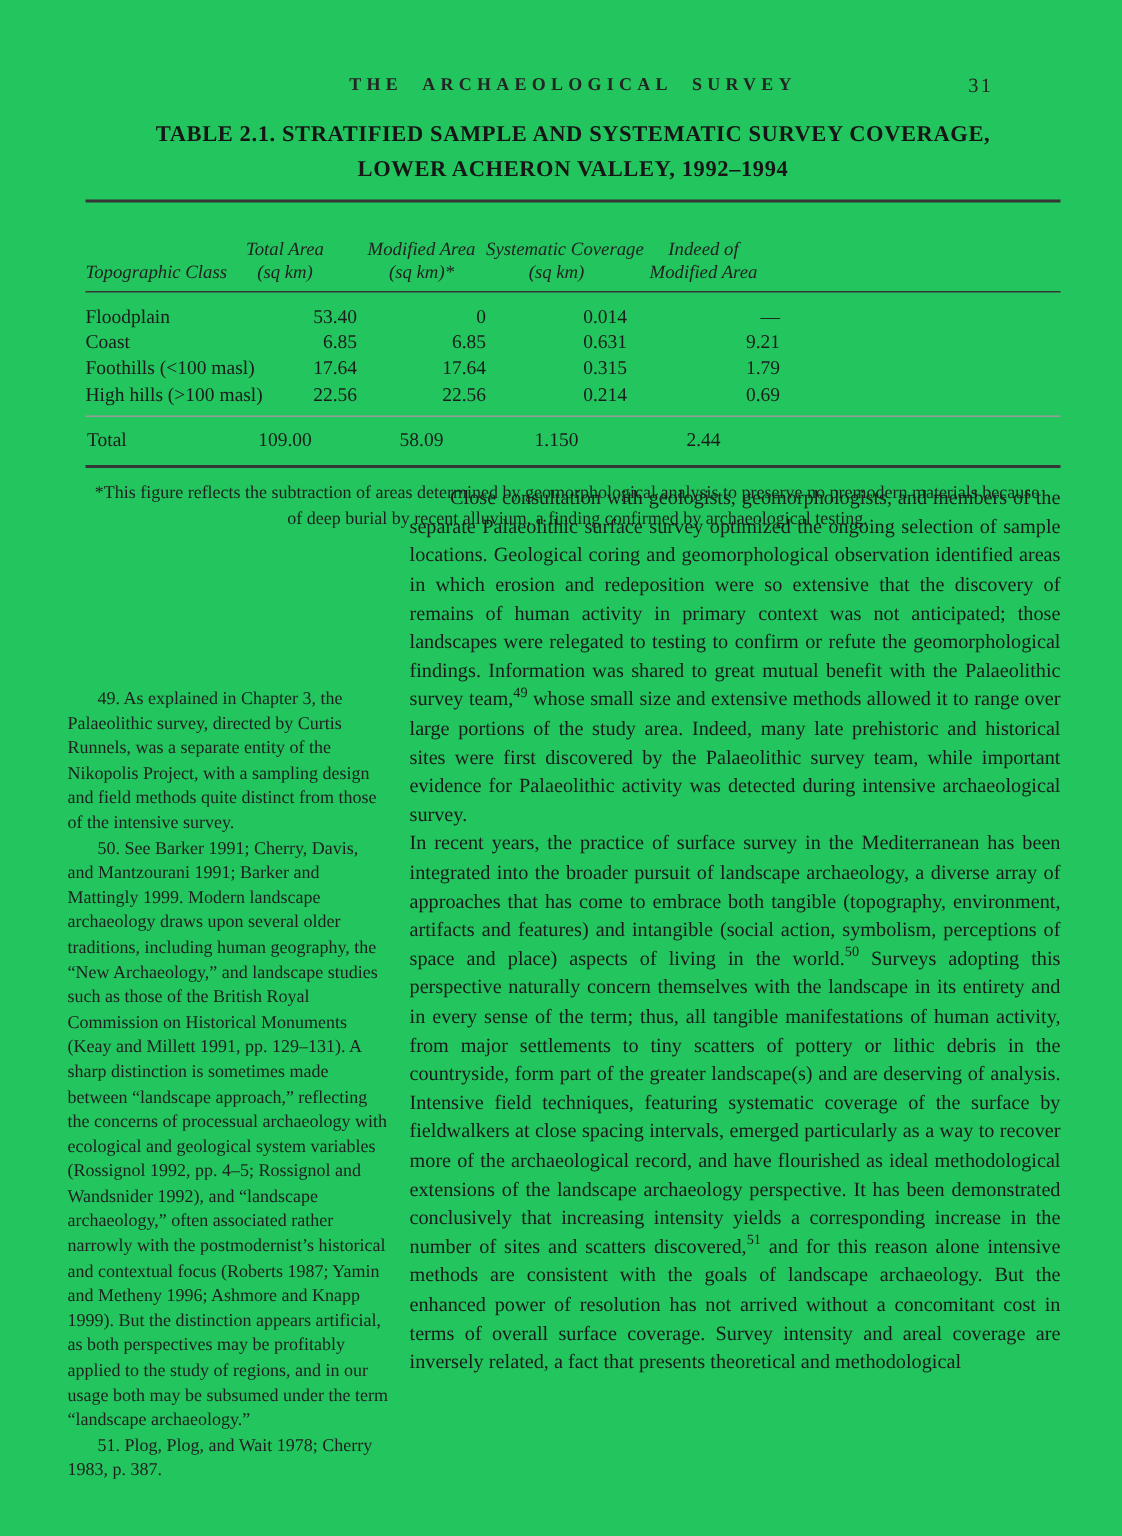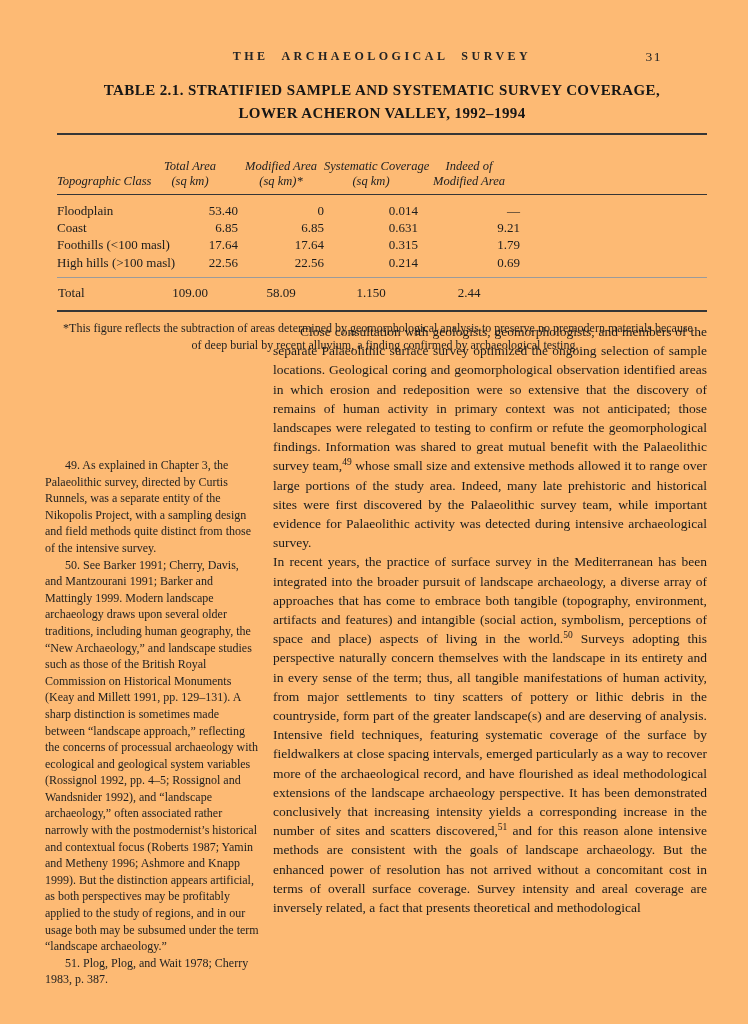--- a/index.html
+++ b/index.html
@@ -1,18 +1,18 @@
 <!DOCTYPE html>
 <html><head>
 <meta charset="utf-8">
 <style>
   html, body { margin:0; padding:0; background:#fbfaf7; }
   .page {
     position:relative; width:748px; height:1024px;
-    background:#fdba74; overflow:hidden;
+    background:#22c55e; overflow:hidden;
     font-family:"Liberation Serif","DejaVu Serif",serif;
     color:#1e1e1e;
     -webkit-font-smoothing:antialiased;
   }
 
   
   .running-head { position:absolute; top:49px; left:57px; right:41px; height:18px; }
   .rh-title {
     display:block; text-align:center; font-size:12px; font-weight:700;
     letter-spacing:3.5px; word-spacing:7px; color:#242424;

